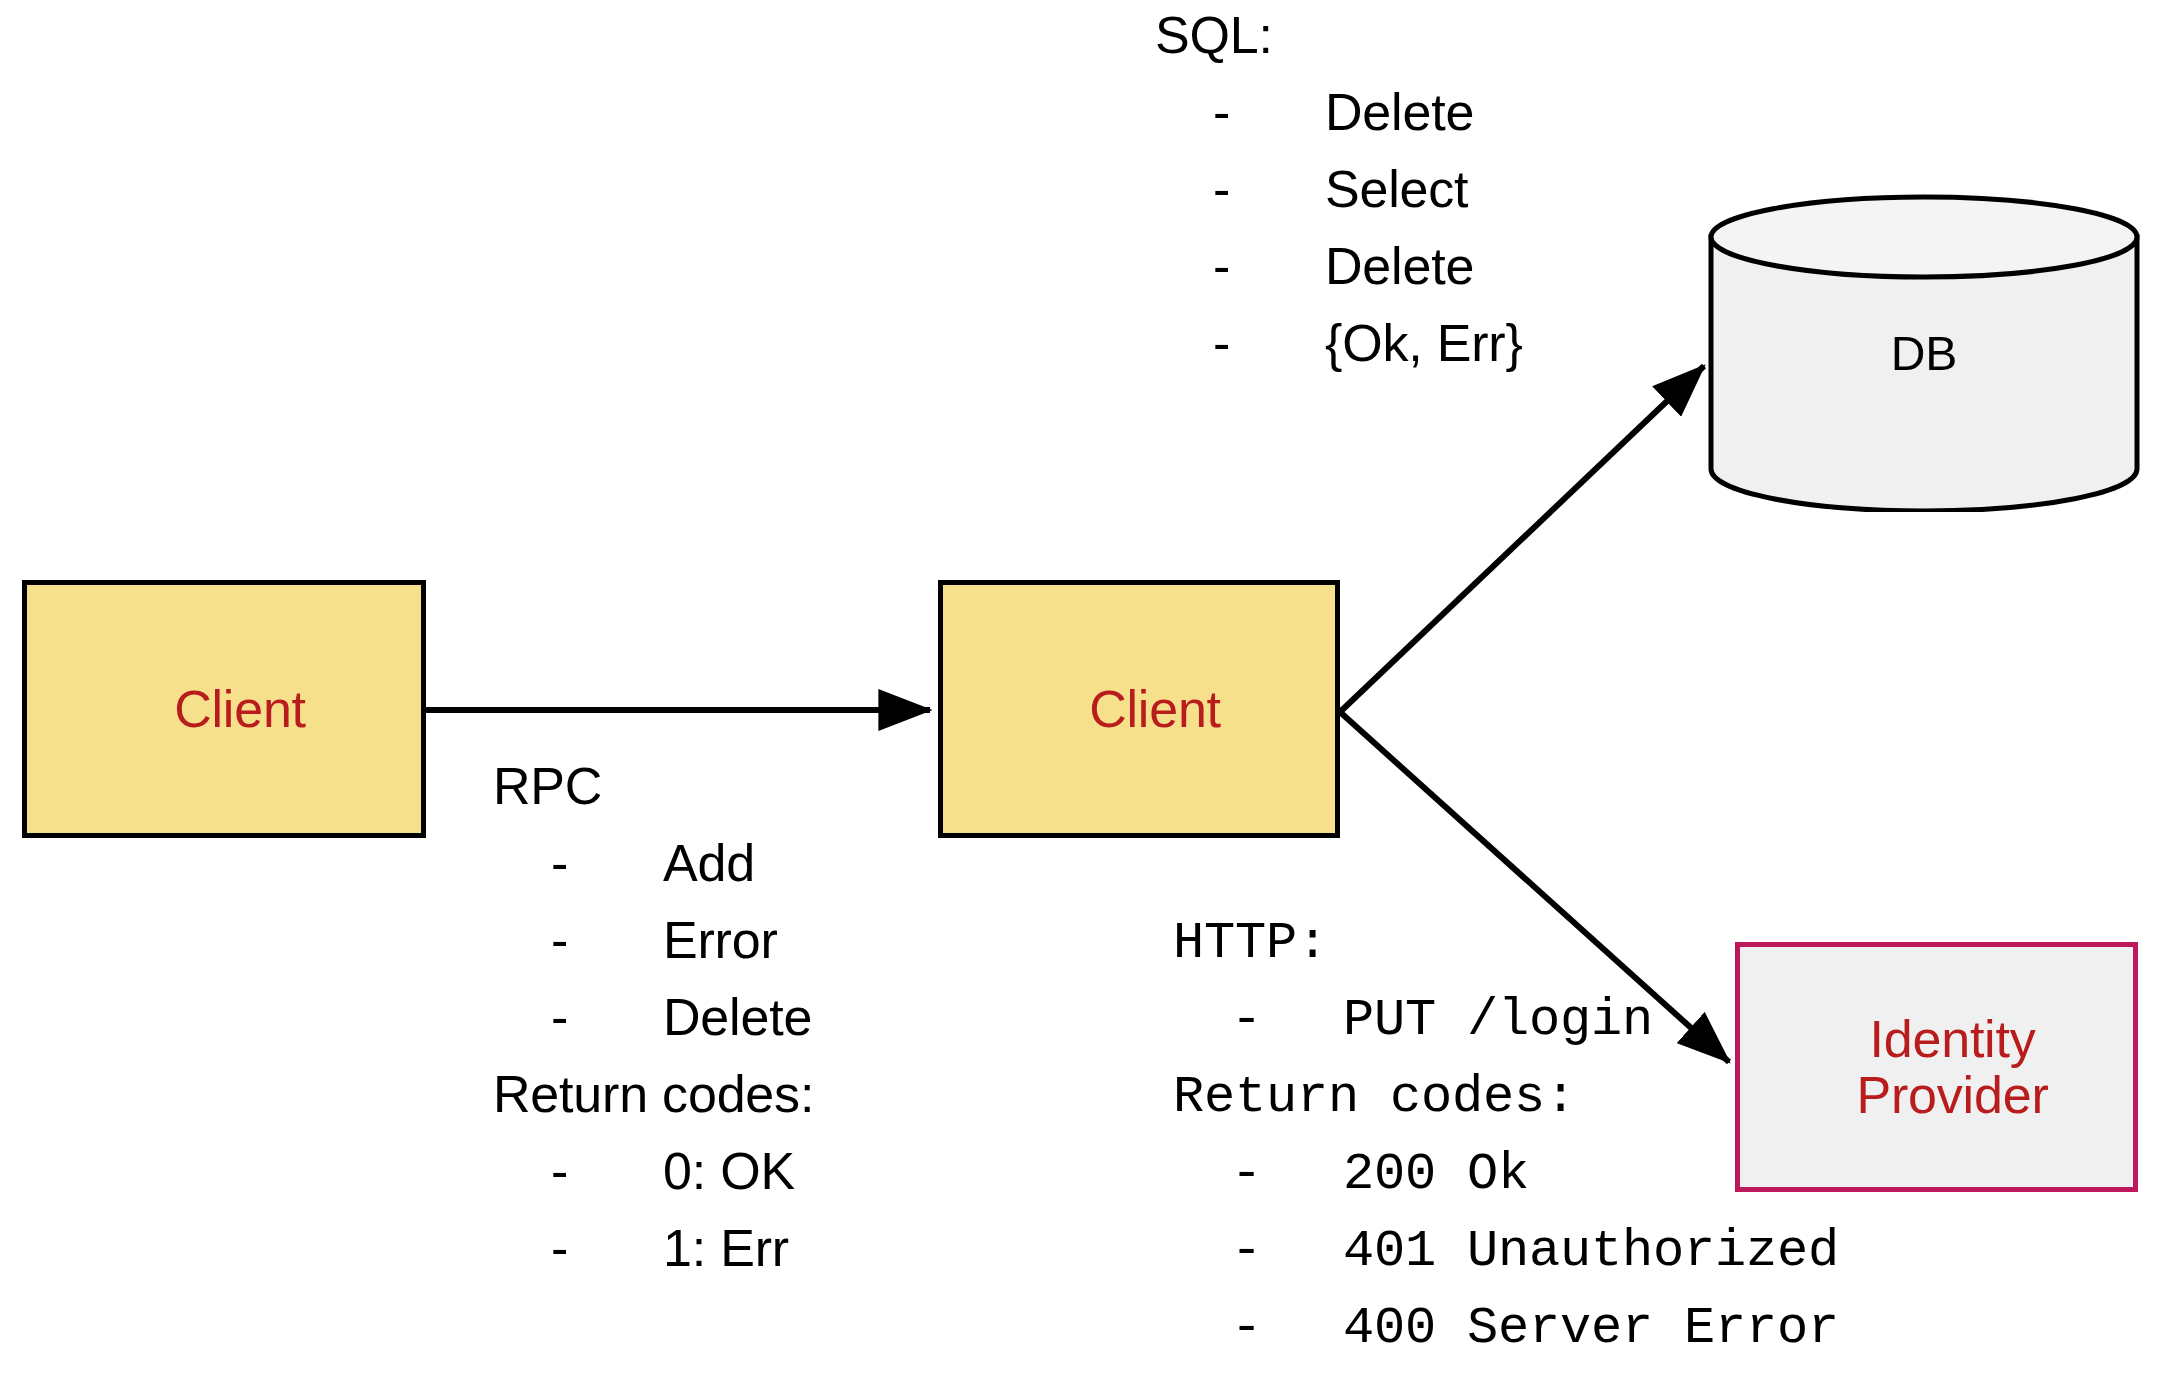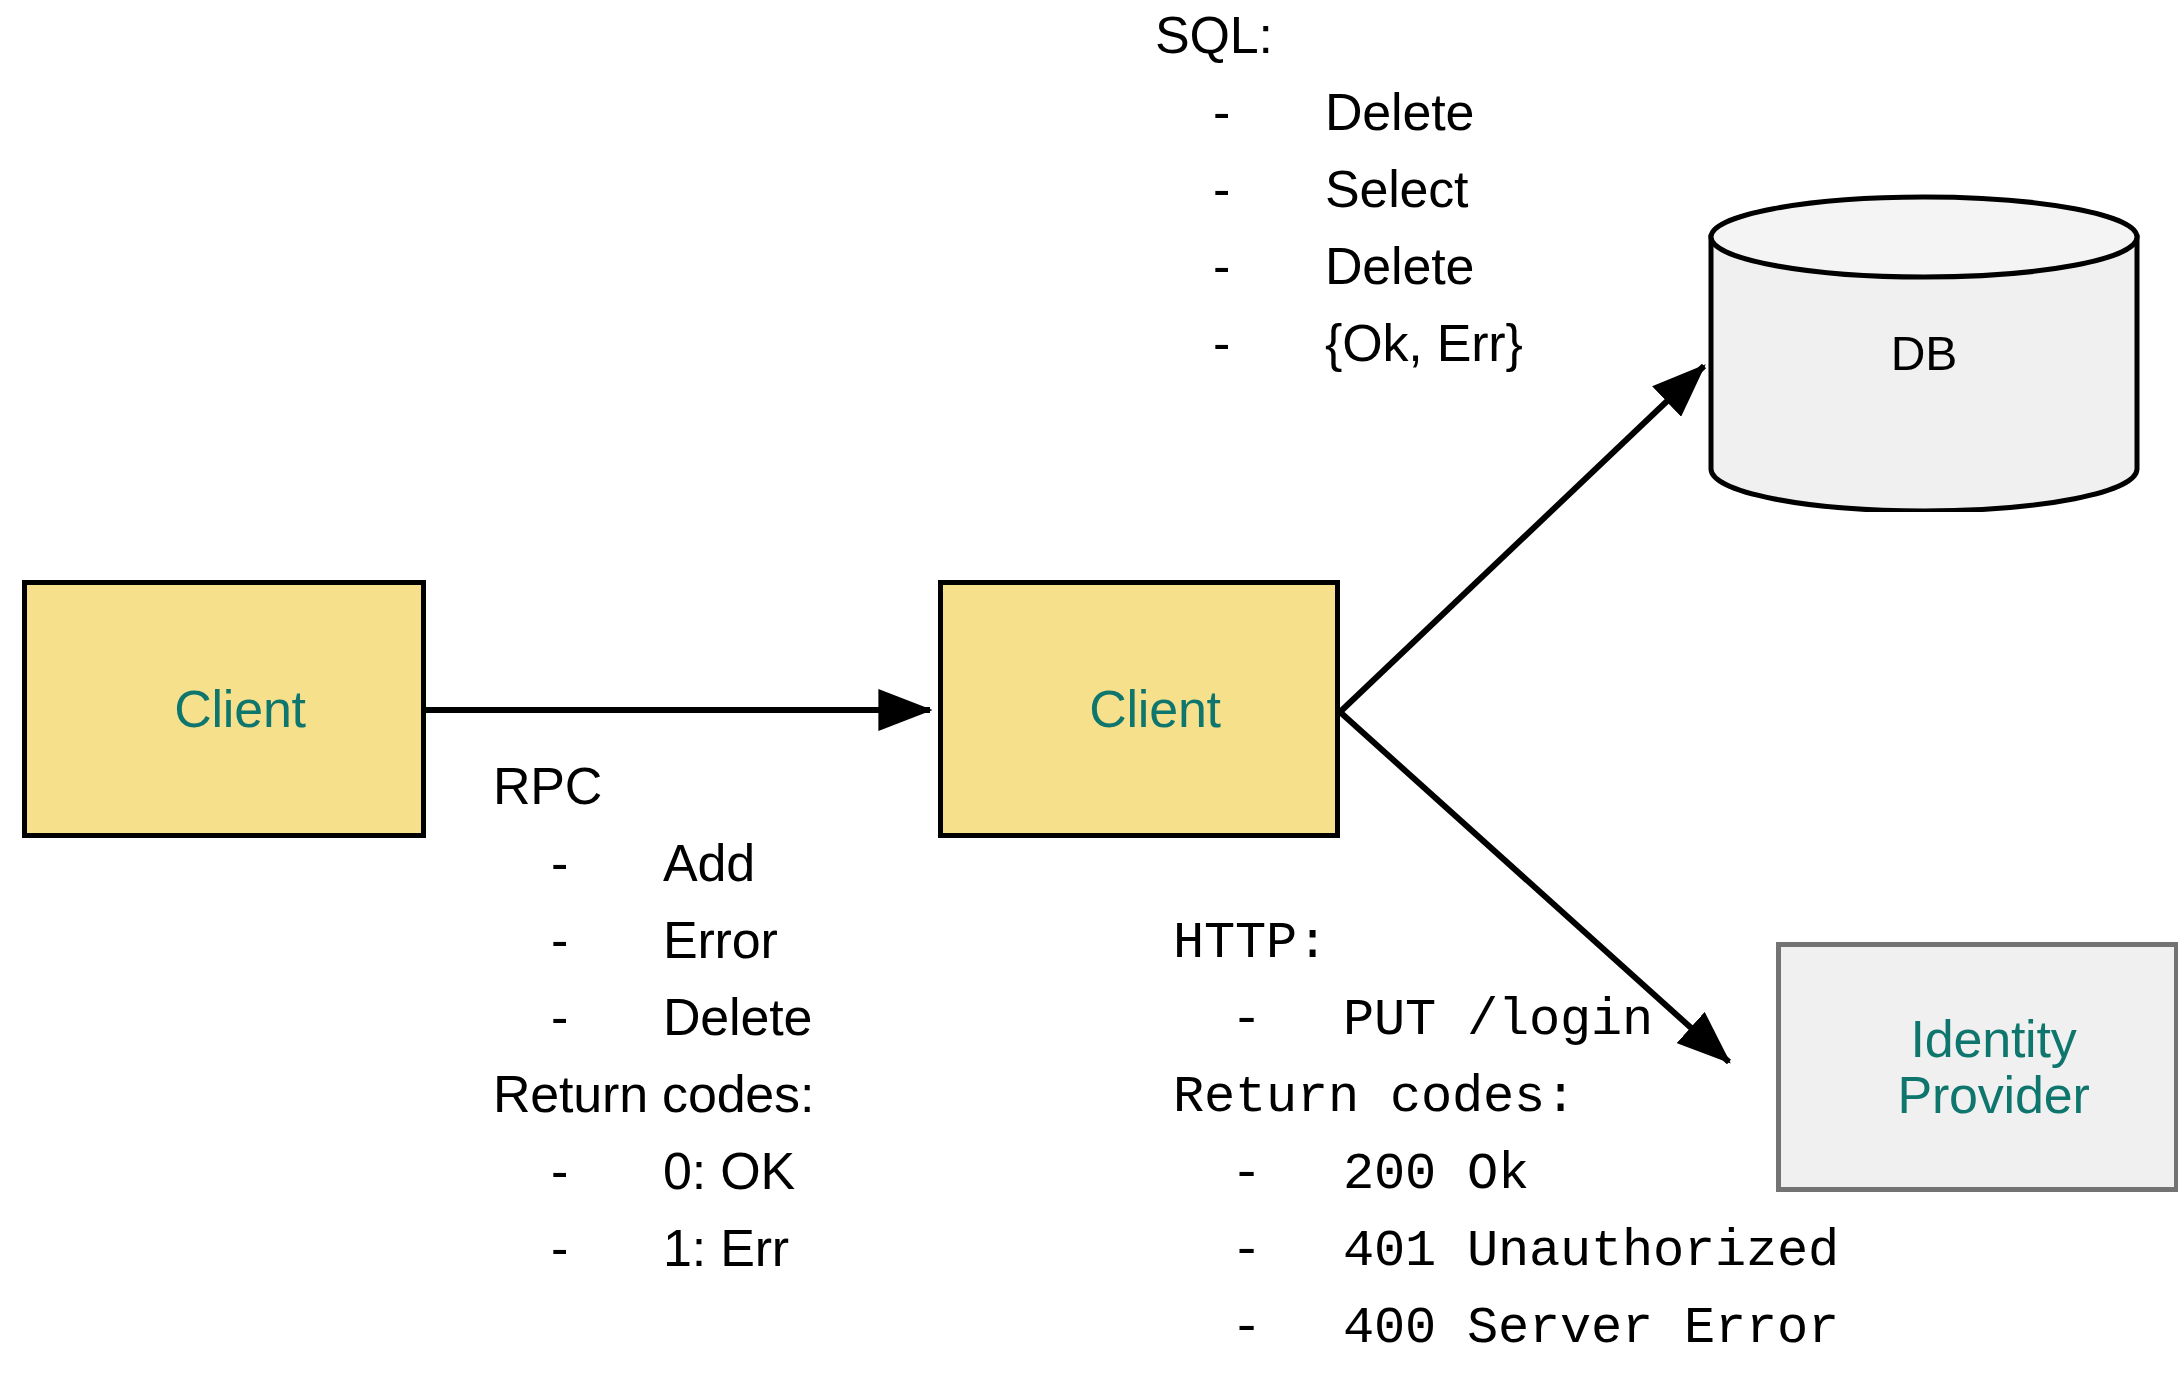--- a/index.html
+++ b/index.html
@@ -27,34 +27,33 @@
   }
 
   
   .node-box {
     position: absolute;
     box-sizing: border-box;
     display: flex;
     align-items: center;
     justify-content: center;
     text-align: center;
-    color: #0f766e;
+    color: #b91c1c;
     font-size: 52px;
     line-height: 1.08;
     letter-spacing: -0.2px;
     padding-left: 32px;
   }
   .node-box.process {
     background: #F7E08C;
     border: 5px solid #000000;
   }
   .node-box.external {
     background: #F0F0F0;
-    border: 5px solid #737373;
-    margin-left: 41px;
+    border: 5px solid #be185d;
   }
 
   #node-client   { left: 22px;   top: 580px; width: 404px; height: 258px; }
   #node-backend  { left: 938px;  top: 580px; width: 402px; height: 258px; }
   #node-idp      { left: 1735px; top: 942px; width: 403px; height: 250px; }
 
   
   #node-db {
     position: absolute;
     left: 1708px;

